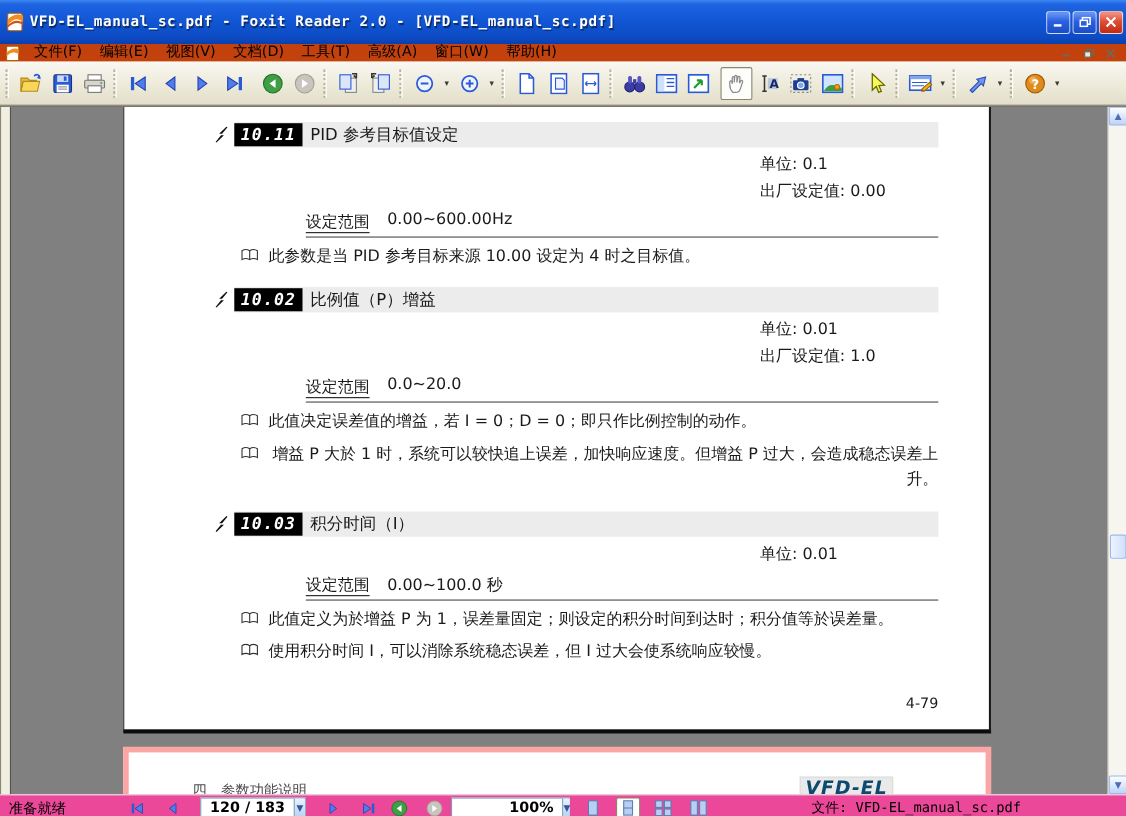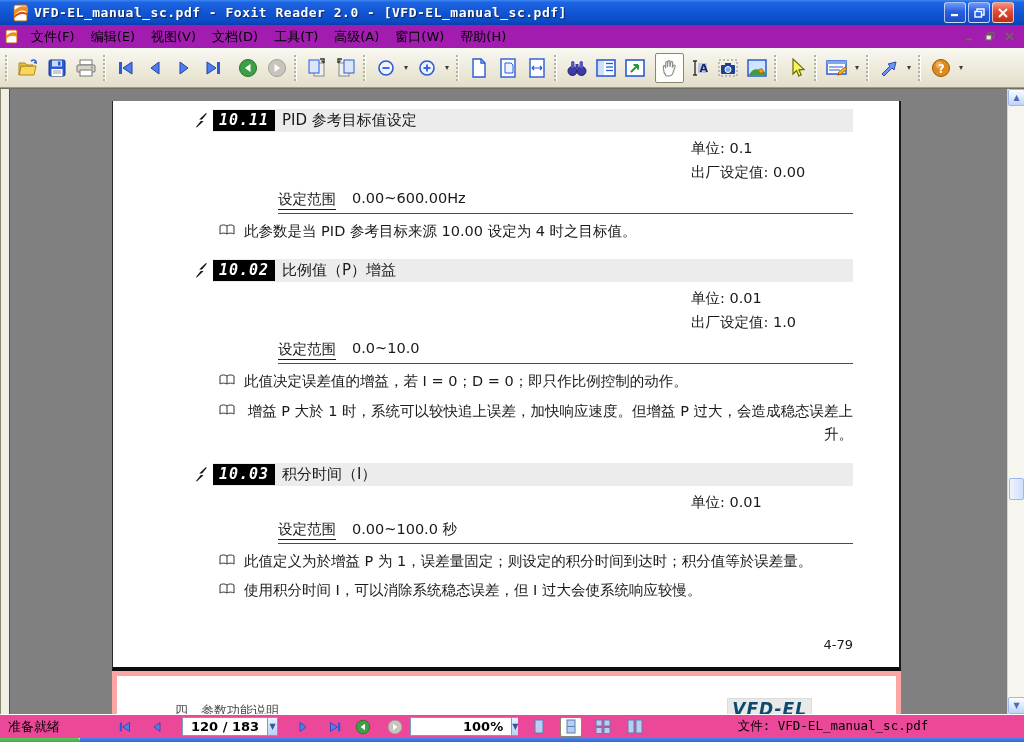--- a/index.html
+++ b/index.html
@@ -1,34 +1,34 @@
 <!DOCTYPE html>
 <html><head>
 <meta charset="utf-8">
 <style>
   html,body{margin:0;padding:0;background:#444;}
   *{box-sizing:border-box;}
   .window{position:relative;width:1024px;height:742px;overflow:hidden;
     font-family:"DejaVu Sans","Liberation Sans",sans-serif;background:#ece9d8;}
 
   
-  .titlebar{height:25px;display:flex;align-items:center;padding:0 10px;
+  .titlebar{height:40px;display:flex;align-items:center;padding:0 3px;
     background:linear-gradient(180deg,#3a86f3 0%,#1e63e0 10%,#1257d6 45%,#0c4bc4 85%,#0a3fae 100%);}
   .app-icon{width:18px;height:18px;margin:0 4px 0 2px;flex:none;}
   .title-text{color:#fff;font-weight:bold;font-size:13px;letter-spacing:.5px;
     font-family:"DejaVu Sans Mono","Liberation Mono",monospace;
     text-shadow:1px 1px 1px rgba(0,0,0,.55);white-space:nowrap;overflow:hidden;flex:1;}
   .win-btns{display:flex;gap:2px;}
   .wbtn{width:22px;height:21px;border-radius:3px;border:1px solid rgba(255,255,255,.65);
     display:flex;align-items:center;justify-content:center;color:#fff;}
   .wbtn.blue{background:linear-gradient(180deg,#6d9bf8,#2a5fe0 45%,#1b4dc6);}
   .wbtn.red{background:linear-gradient(180deg,#f3978a,#df4d35 45%,#bf2c12);}
 
   
-  .menubar{height:23px;background:#a21caf;display:flex;align-items:center;font-size:13px;padding:0 2px;}
+  .menubar{height:16px;background:#c2410c;display:flex;align-items:center;font-size:13px;padding:0 2px;}
   .doc-mini-icon{width:15px;height:15px;margin:0 4px 0 2px;flex:none;}
   .menu-item{padding:0 8px;height:18px;line-height:18px;color:#000;white-space:nowrap;}
   .menu-spacer{flex:1;}
   .mdi-btns{display:flex;gap:3px;padding-right:4px;}
   .mdi-btn{width:17px;height:14px;display:flex;align-items:center;justify-content:center;color:#5f5c51;}
 
   
   .toolbar{height:40px;background:linear-gradient(180deg,#f9f8f2,#ece9d8 60%,#e2deca);
     border-bottom:1px solid #9d9a88;display:flex;align-items:center;padding:0 2px;}
   .grip{width:3px;height:26px;margin:0 5px 0 3px;flex:none;
@@ -42,21 +42,21 @@
   .tgap{width:6px;flex:none;}
 
   
   .workspace{position:relative;height:626px;background:#808080;border-top:1px solid #716f64;overflow:hidden;}
   .left-strip{position:absolute;left:0;top:0;width:10px;height:100%;
     background:#f1efe2;border-right:1px solid #55534a;border-left:1px solid #8a8775;}
   .doc-area{position:absolute;left:11px;top:0;right:17px;height:100%;overflow:hidden;}
   .page{position:absolute;background:#fff;color:#1a1a1a;}
   .page1{left:101px;top:0;width:789px;height:570px;
     border-left:1px solid #2b2b2b;border-right:2px solid #1a1a1a;border-bottom:4px solid #0c0c0c;
-    padding-top:8px;margin-top:12px;}
+    padding-top:14px;}
   .page2{left:101px;top:582px;width:789px;height:60px;border:5px solid #fca5a5;}
 
   
   .param{margin-top:16px;}
   .param:first-child{margin-top:0;}
   .param-head{height:23px;margin:0 46px 0 100px;background:#ececec;
     position:relative;display:flex;align-items:center;}
   .flash{position:absolute;left:-18px;top:4px;width:12px;height:15px;}
   .seg{background:#000;color:#fff;font-family:"DejaVu Sans Mono","Liberation Mono",monospace;
     font-style:italic;font-weight:bold;font-size:15px;letter-spacing:1px;
@@ -430,21 +430,21 @@
       </svg>
       <span class="seg">10.02</span>
       <span class="param-title">比例值（P）增益</span>
     </div>
     <div class="param-meta">
       <div class="meta-unit">单位: 0.01</div>
       <div class="meta-factory">出厂设定值: 1.0</div>
     </div>
     <div class="range-row">
       <span class="range-label">设定范围</span>
-      <span class="range-val">0.0~10.0</span>
+      <span class="range-val">0.0~20.0</span>
     </div>
     <div class="notes">
   <div class="note">
     <svg width="16" height="12" viewBox="0 0 16 12">
       <path d="M1 2 C3 .6 6 .6 8 2 C10 .6 13 .6 15 2 V10 C13 8.8 10 8.8 8 10 C6 8.8 3 8.8 1 10 Z" fill="none" stroke="#333" stroke-width="1"></path>
       <line x1="8" y1="2" x2="8" y2="10" stroke="#333"></line>
     </svg>
     <span class="note-text">此值决定误差值的增益，若 I = 0；D = 0；即只作比例控制的动作。</span>
   </div>
 

